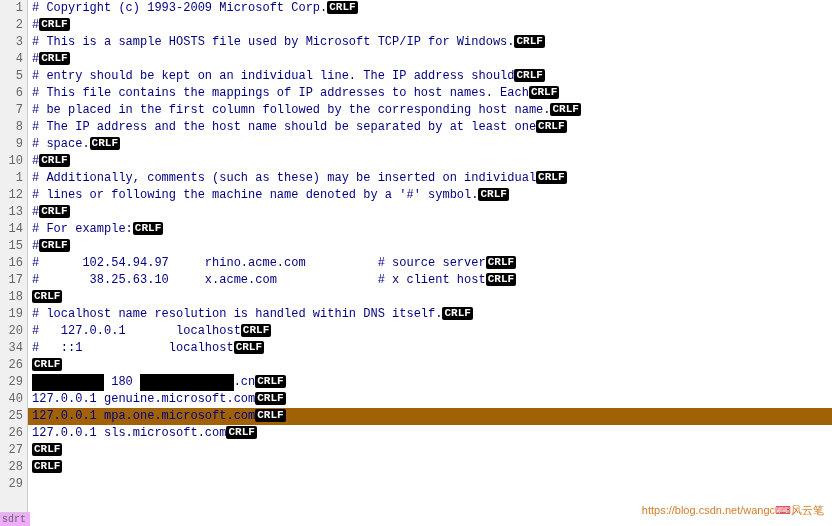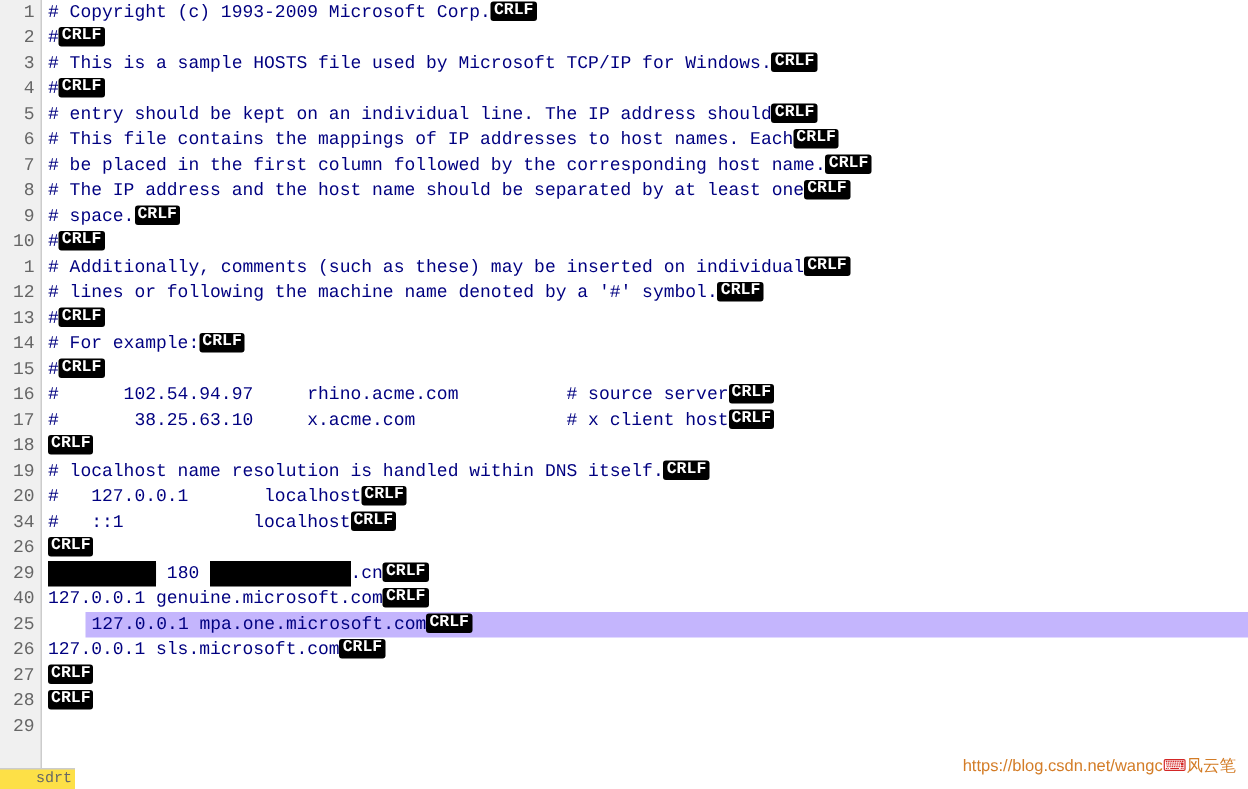--- a/index.html
+++ b/index.html
@@ -43,22 +43,21 @@
     .code-line {
       display: block;
       height: 17px;
       line-height: 17px;
       padding: 0 4px;
       white-space: pre;
       color: #000080;
       font-size: 12px;
     }
     .code-line.highlighted {
-      background: #c4b5fd;
-      margin-left: 29px;
+      background: #a16207;
     }
     .crlf-badge {
       display: inline-block;
       background: #000000;
       color: #ffffff;
       font-size: 11px;
       font-weight: bold;
       padding: 0 2px;
       border-radius: 2px;
       line-height: 13px;
@@ -79,26 +78,26 @@
       font-size: 11px;
       font-family: Arial, sans-serif;
       opacity: 0.85;
       pointer-events: none;
       text-align: center;
     }
     .status-bar {
       position: fixed;
       bottom: 0;
       left: 0;
-      width: 50px;
-      background: #fde047;
+      width: 30px;
+      background: #f0abfc;
       border-top: 1px solid #cccccc;
       font-size: 10px;
       color: #666;
-      text-align: right;
+      text-align: left;
       padding: 1px 2px;
     }
   </style>
 </head>
 <body>
 
 <div class="editor-container">
   <div class="line-numbers" id="line-numbers">
       <span class="line-number">1</span>
       <span class="line-number">2</span>

